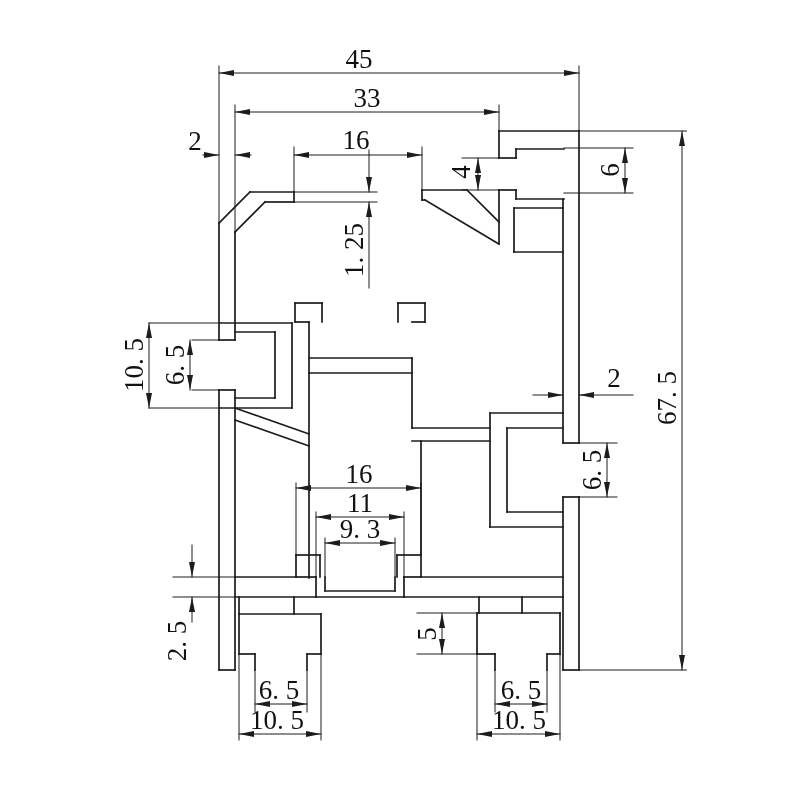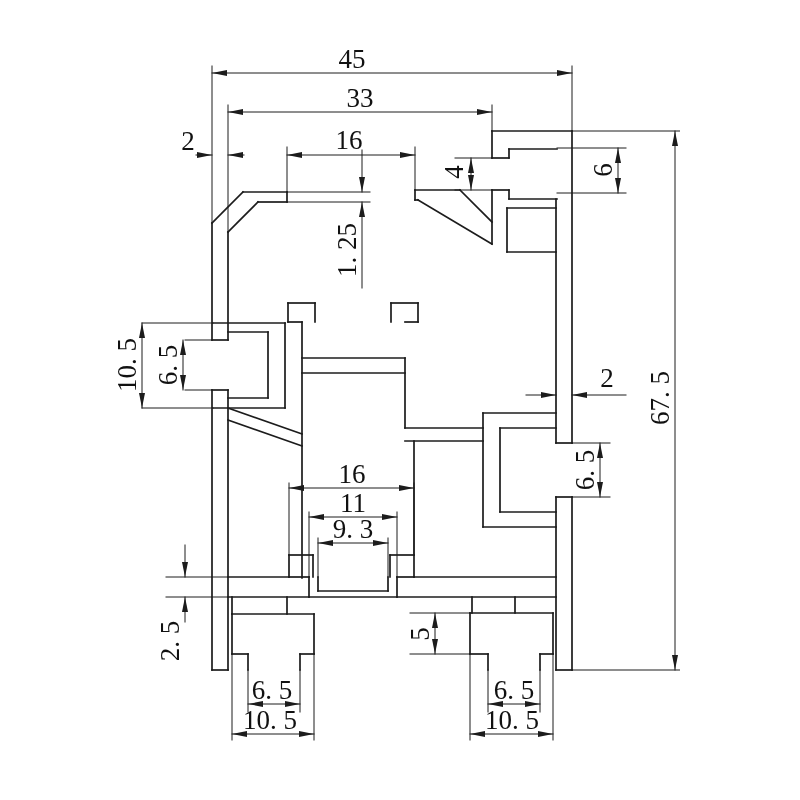--- a/index.html
+++ b/index.html
@@ -1,16 +1,16 @@
 <!DOCTYPE html>
 <html><head>
 <meta charset="utf-8">
 <style>
   html,body{margin:0;padding:0;background:#ffffff;}
-  .stage{width:680px;height:800px;background:#eab308;position:relative;overflow:hidden;}
+  .stage{width:680px;height:800px;background:#eab308;position:relative;overflow:hidden;margin-left:7px;}
   svg{display:block;}
   text{font-family:"Liberation Serif", serif;fill:#111;}
 </style>
 </head>
 <body>
 
 <div class="stage">
   <svg width="800" height="800" viewBox="0 0 800 800" xmlns="http://www.w3.org/2000/svg">
     <rect x="0" y="0" width="800" height="800" fill="#ffffff"></rect>
     <g id="g-profile" fill="none" stroke-linecap="square" stroke="#1c1c1c" stroke-width="1.7">

